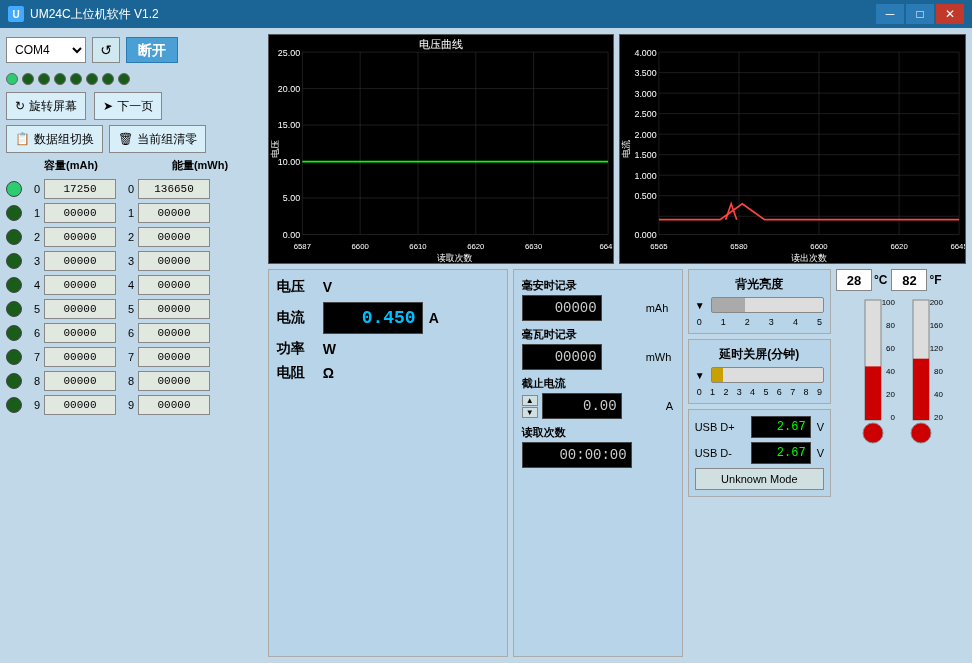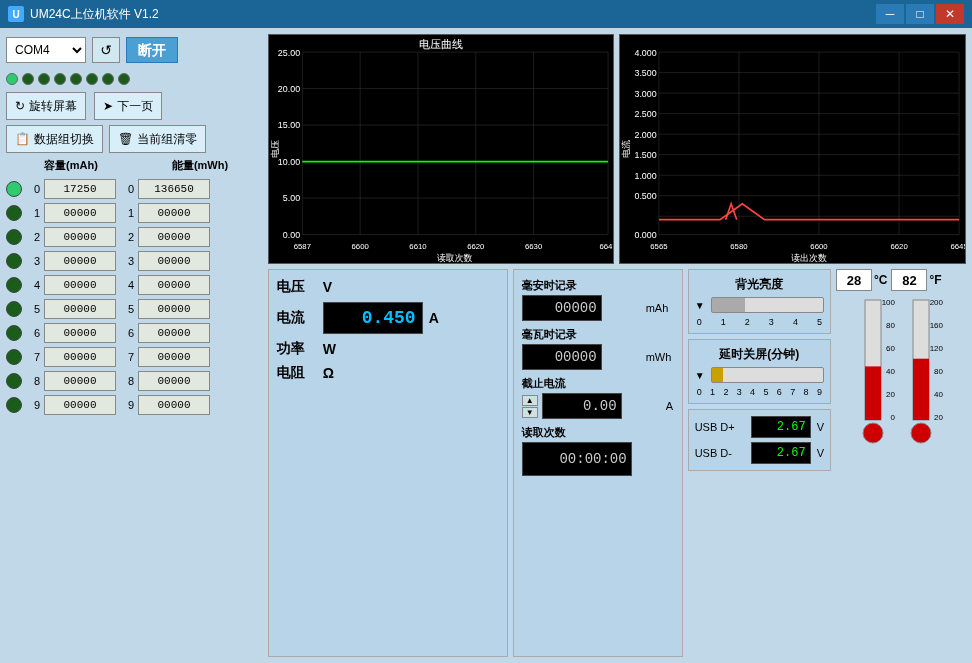--- a/index.html
+++ b/index.html
@@ -312,21 +312,21 @@
     }
     .time-display {
       background: black;
       border: 1px solid #444;
       padding: 2px 4px;
       font-family: 'Courier New', monospace;
       font-size: 14px;
       color: #ccc;
       width: 110px;
       text-align: right;
-      height: 34px;
+      height: 26px;
       display: flex;
       align-items: center;
       justify-content: flex-end;
     }
     
     .right-panel-inner {
       flex: 1;
       display: flex;
       flex-direction: column;
       gap: 5px;
@@ -792,20 +792,21 @@
           <div class="usb-row">
             <span class="usb-label">USB D+</span>
             <div class="usb-display">2.67</div>
             <span class="usb-unit">V</span>
           </div>
           <div class="usb-row">
             <span class="usb-label">USB D-</span>
             <div class="usb-display">2.67</div>
             <span class="usb-unit">V</span>
           </div>
+          <button class="unknown-mode-btn">Unknown Mode</button>
         </div>
       </div>
 
       <div class="thermo-panel">
         <div class="temp-displays">
           <div class="temp-box">
             <div class="temp-num">28</div>
             <span class="temp-unit">°C</span>
           </div>
           <div class="temp-box">

